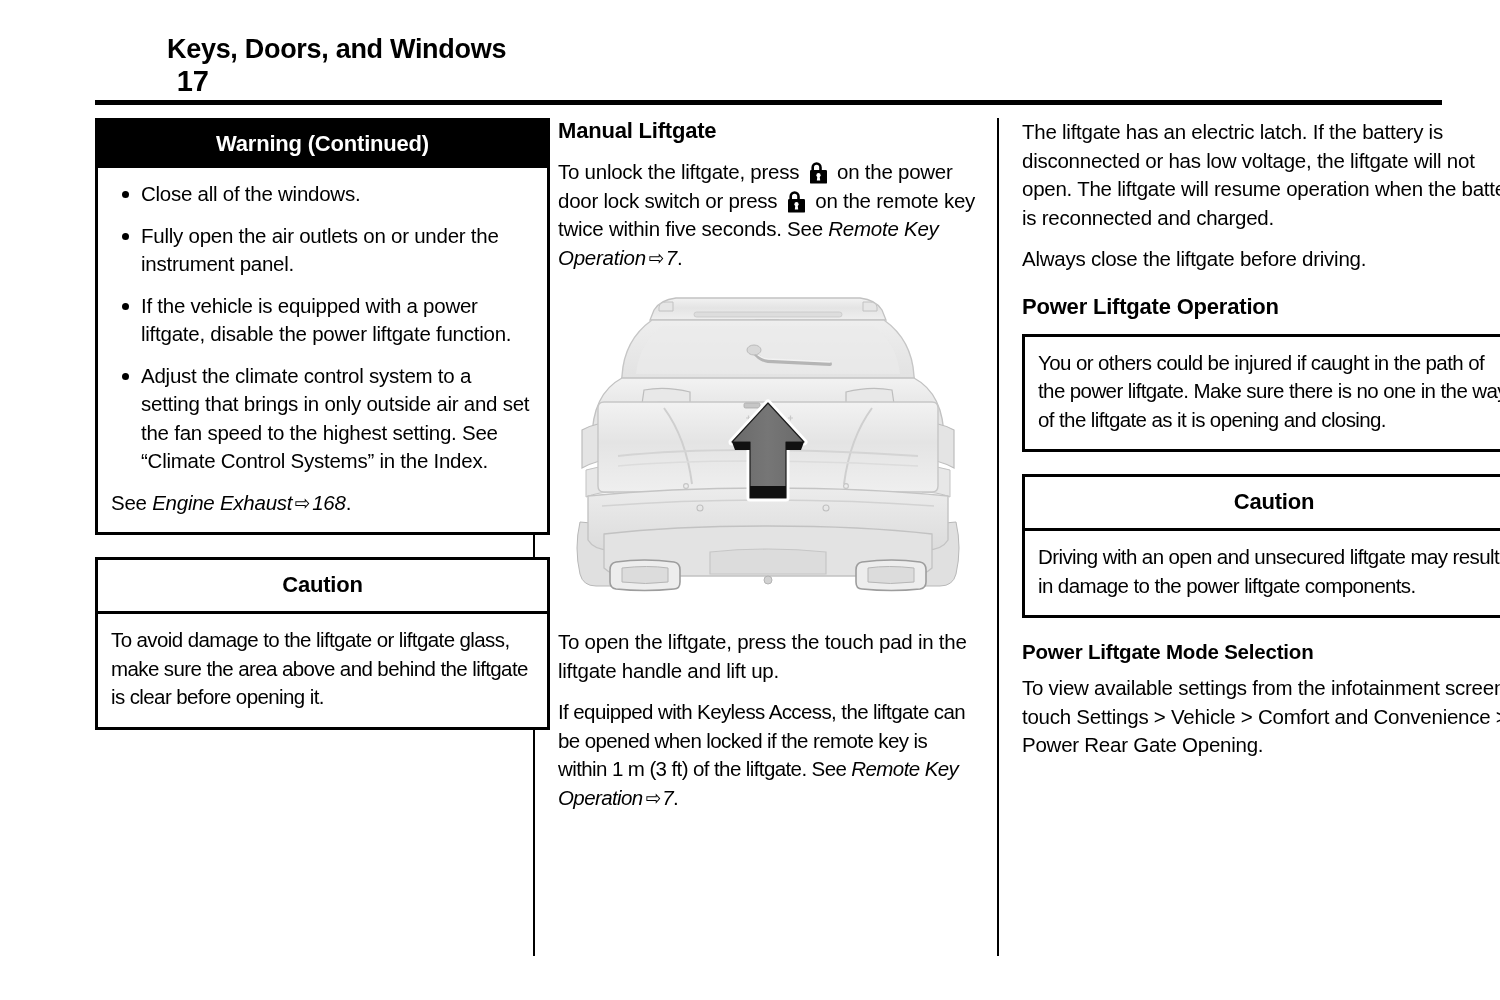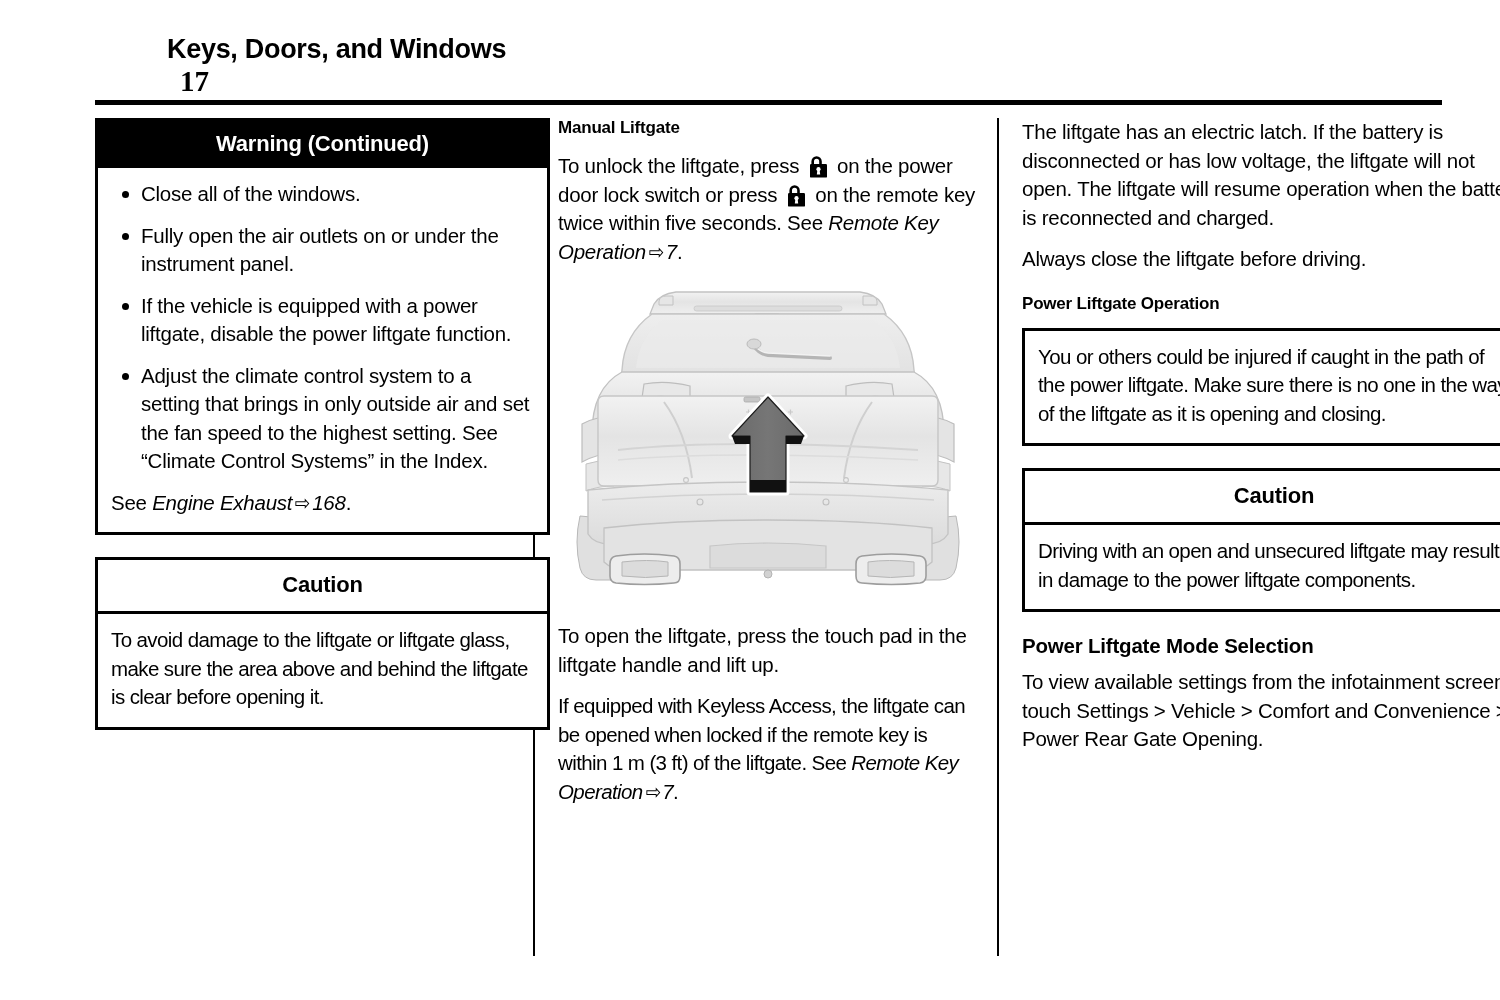--- a/index.html
+++ b/index.html
@@ -40,21 +40,20 @@
     font-weight: bold;
     letter-spacing: -0.3px;
     white-space: nowrap;
   }
   .header-pageno {
     font-size: 29px;
     font-weight: bold;
     margin-left: 72px;
     width: 42px;
     text-align: right;
-    font-family: Liberation Serif, serif;
   }
   .header-rule {
     position: absolute;
     left: 95px;
     top: 100px;
     width: 1347px;
     height: 5px;
     background: #000000;
   }
 
@@ -83,21 +82,21 @@
   p.body-text {
     font-size: 20.5px;
     line-height: 28.5px;
     margin: 0 0 13px 0;
     letter-spacing: -0.25px;
   }
   p.body-text.tight { letter-spacing: -0.6px; }
   p.body-text:last-child { margin-bottom: 0; }
 
   h2.section-head {
-    font-size: 17px;
+    font-size: 22px;
     font-weight: bold;
     margin: 0 0 14px 0;
     letter-spacing: -0.2px;
   }
   h3.sub-head {
     font-size: 20.5px;
     font-weight: bold;
     margin: 0 0 10px 0;
     letter-spacing: -0.2px;
   }

